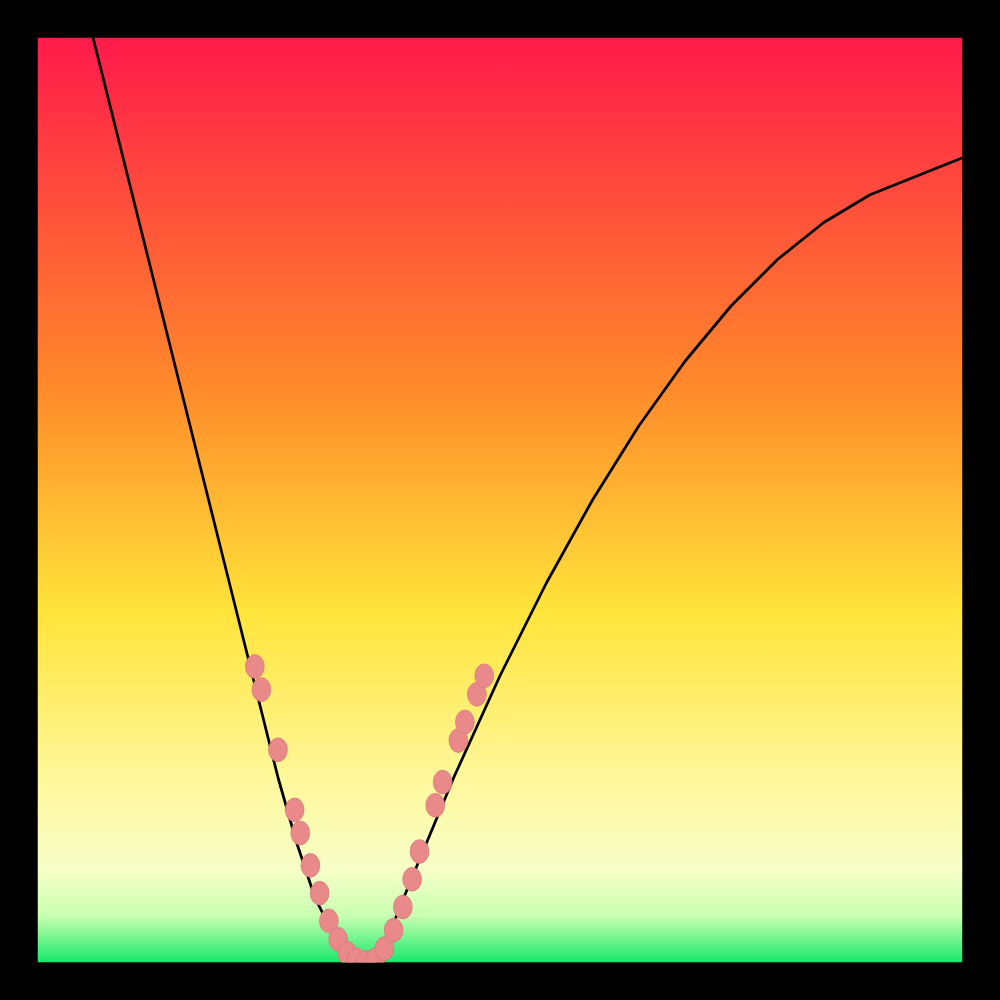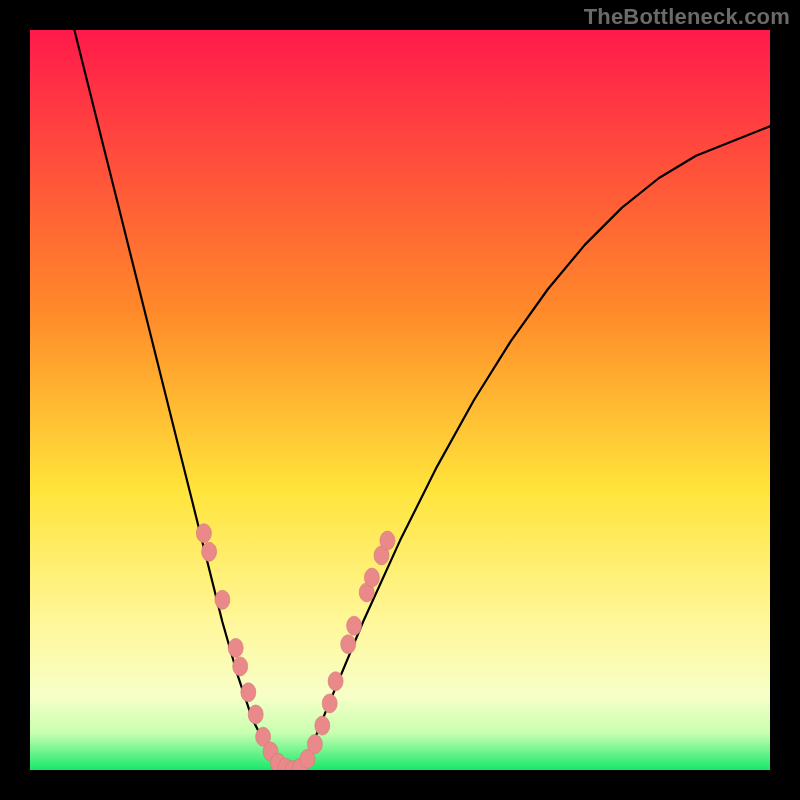--- a/index.html
+++ b/index.html
@@ -27,21 +27,20 @@
     top: 30px;
     width: 740px;
     height: 740px;
   }
   svg { display: block; }
 </style>
 </head>
 <body>
 
 <div class="frame">
-  <div class="watermark">TheBottleneck.com</div>
   <div class="plot">
     <svg id="chart-svg" width="740" height="740" viewBox="0 0 740 740">
         <defs>
           <linearGradient id="bg-grad" x1="0" y1="0" x2="0" y2="1">
             <stop offset="0%" stop-color="#ff1a4b"></stop>
             <stop offset="38%" stop-color="#ff8a2a"></stop>
             <stop offset="62%" stop-color="#ffe43a"></stop>
             <stop offset="80%" stop-color="#fff79a"></stop>
             <stop offset="90%" stop-color="#f7ffc8"></stop>
             <stop offset="95%" stop-color="#c8ffb0"></stop>

